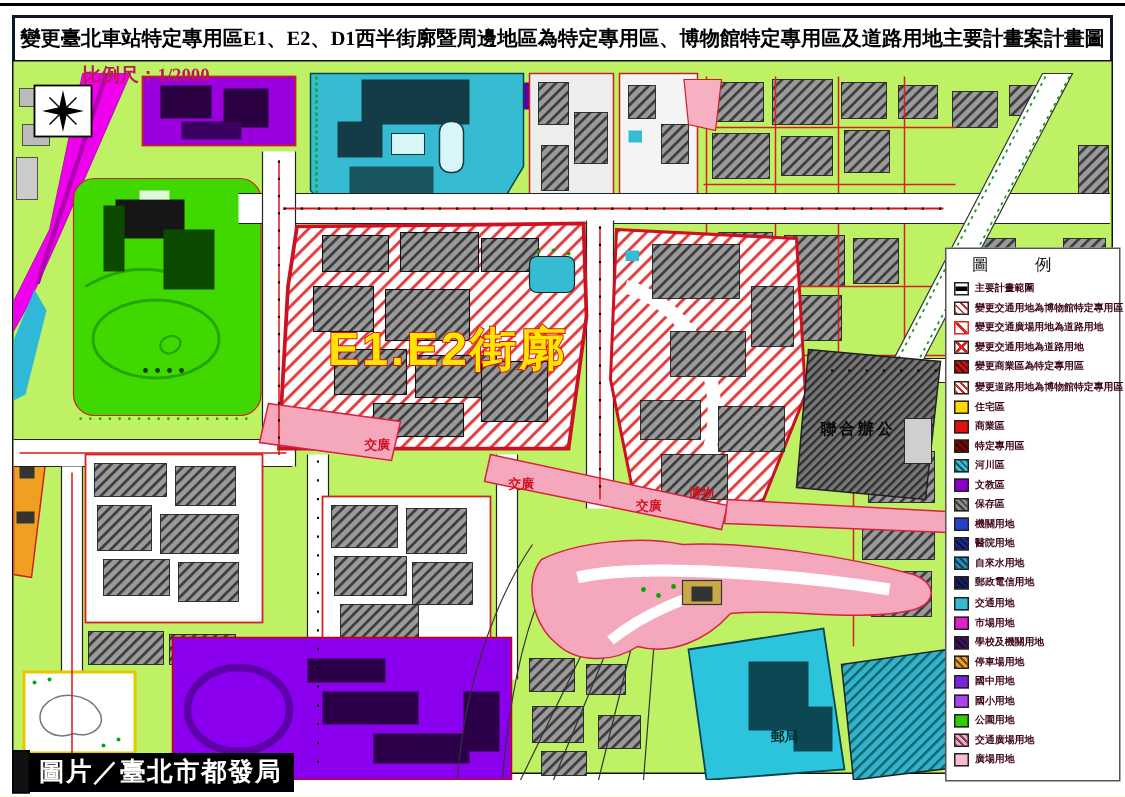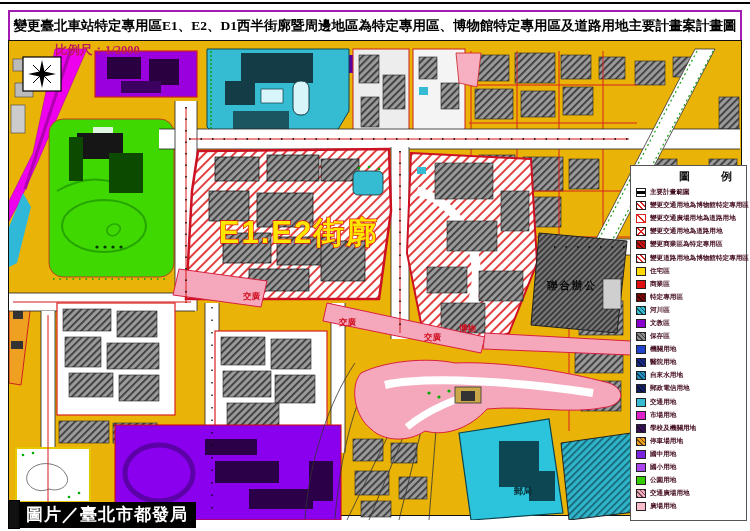--- a/index.html
+++ b/index.html
@@ -1,34 +1,34 @@
 <!DOCTYPE html>
 <html><head>
 <meta charset="utf-8">
 <style>
   html,body{margin:0;padding:0;background:#fff;}
   #page{position:relative;width:750px;height:531px;background:#fff;overflow:hidden;
         font-family:"Liberation Sans",sans-serif;}
   #topline{position:absolute;left:0;top:2px;width:750px;height:2px;background:#000;}
-  #titlebox{position:absolute;left:8px;top:10px;width:730px;height:28px;border:2px solid #a21caf;
+  #titlebox{position:absolute;left:8px;top:10px;width:730px;height:28px;border:2px solid #0f172a;
         background:#fff;display:flex;align-items:center;justify-content:center;}
   #titlebox .t{font-family:"Liberation Serif",serif;font-weight:bold;font-size:13.5px;
         white-space:nowrap;color:#000;letter-spacing:0px;}
   #scale{position:absolute;left:55px;top:42px;font-family:"Liberation Serif",serif;
         font-weight:bold;font-size:12.5px;color:#be185d;z-index:6;}
   #map{position:absolute;left:8px;top:40px;width:734px;height:476px;border:1.5px solid #111;
-        background:#eab308;box-sizing:border-box;}
+        background:#bef264;box-sizing:border-box;}
   #map svg{position:absolute;left:0;top:0;}
   svg text{font-family:"Liberation Sans",sans-serif;}
   .maplabel{font-weight:bold;}
   
   #legend{position:absolute;left:630px;top:165px;width:117px;height:356px;background:#fff;
         border:1px solid #555;box-sizing:border-box;z-index:8;padding:3px 0 0 5px;}
-  #legend .lg-title{font-weight:bold;font-size:11px;letter-spacing:14px;color:#111;
-        padding-left:12px;margin-bottom:2px;text-align:right;}
+  #legend .lg-title{font-weight:normal;font-size:11px;letter-spacing:14px;color:#111;
+        padding-left:12px;margin-bottom:2px;}
   .lg-row{display:flex;align-items:center;height:13.1px;}
   .sw{width:10px;height:9px;border:1px solid #222;flex:none;margin-right:4px;box-sizing:border-box;}
   .sw.line-h{background-image:linear-gradient(#000,#000);background-size:100% 3px;
         background-position:center;background-repeat:no-repeat;}
   .sw.hatch-red{background-image:repeating-linear-gradient(45deg,#d22 0 1.3px,transparent 1.3px 3.4px);}
   .sw.slash-red{background-image:linear-gradient(45deg,transparent 42%,#d22 42% 58%,transparent 58%);
         border-color:#d22;}
   .sw.cross-red{background-image:linear-gradient(45deg,transparent 42%,#d22 42% 58%,transparent 58%),
         linear-gradient(-45deg,transparent 42%,#d22 42% 58%,transparent 58%);}
   .sw.dark-hatch{background-image:repeating-linear-gradient(45deg,rgba(0,0,0,.55) 0 1.3px,transparent 1.3px 3.2px);}

